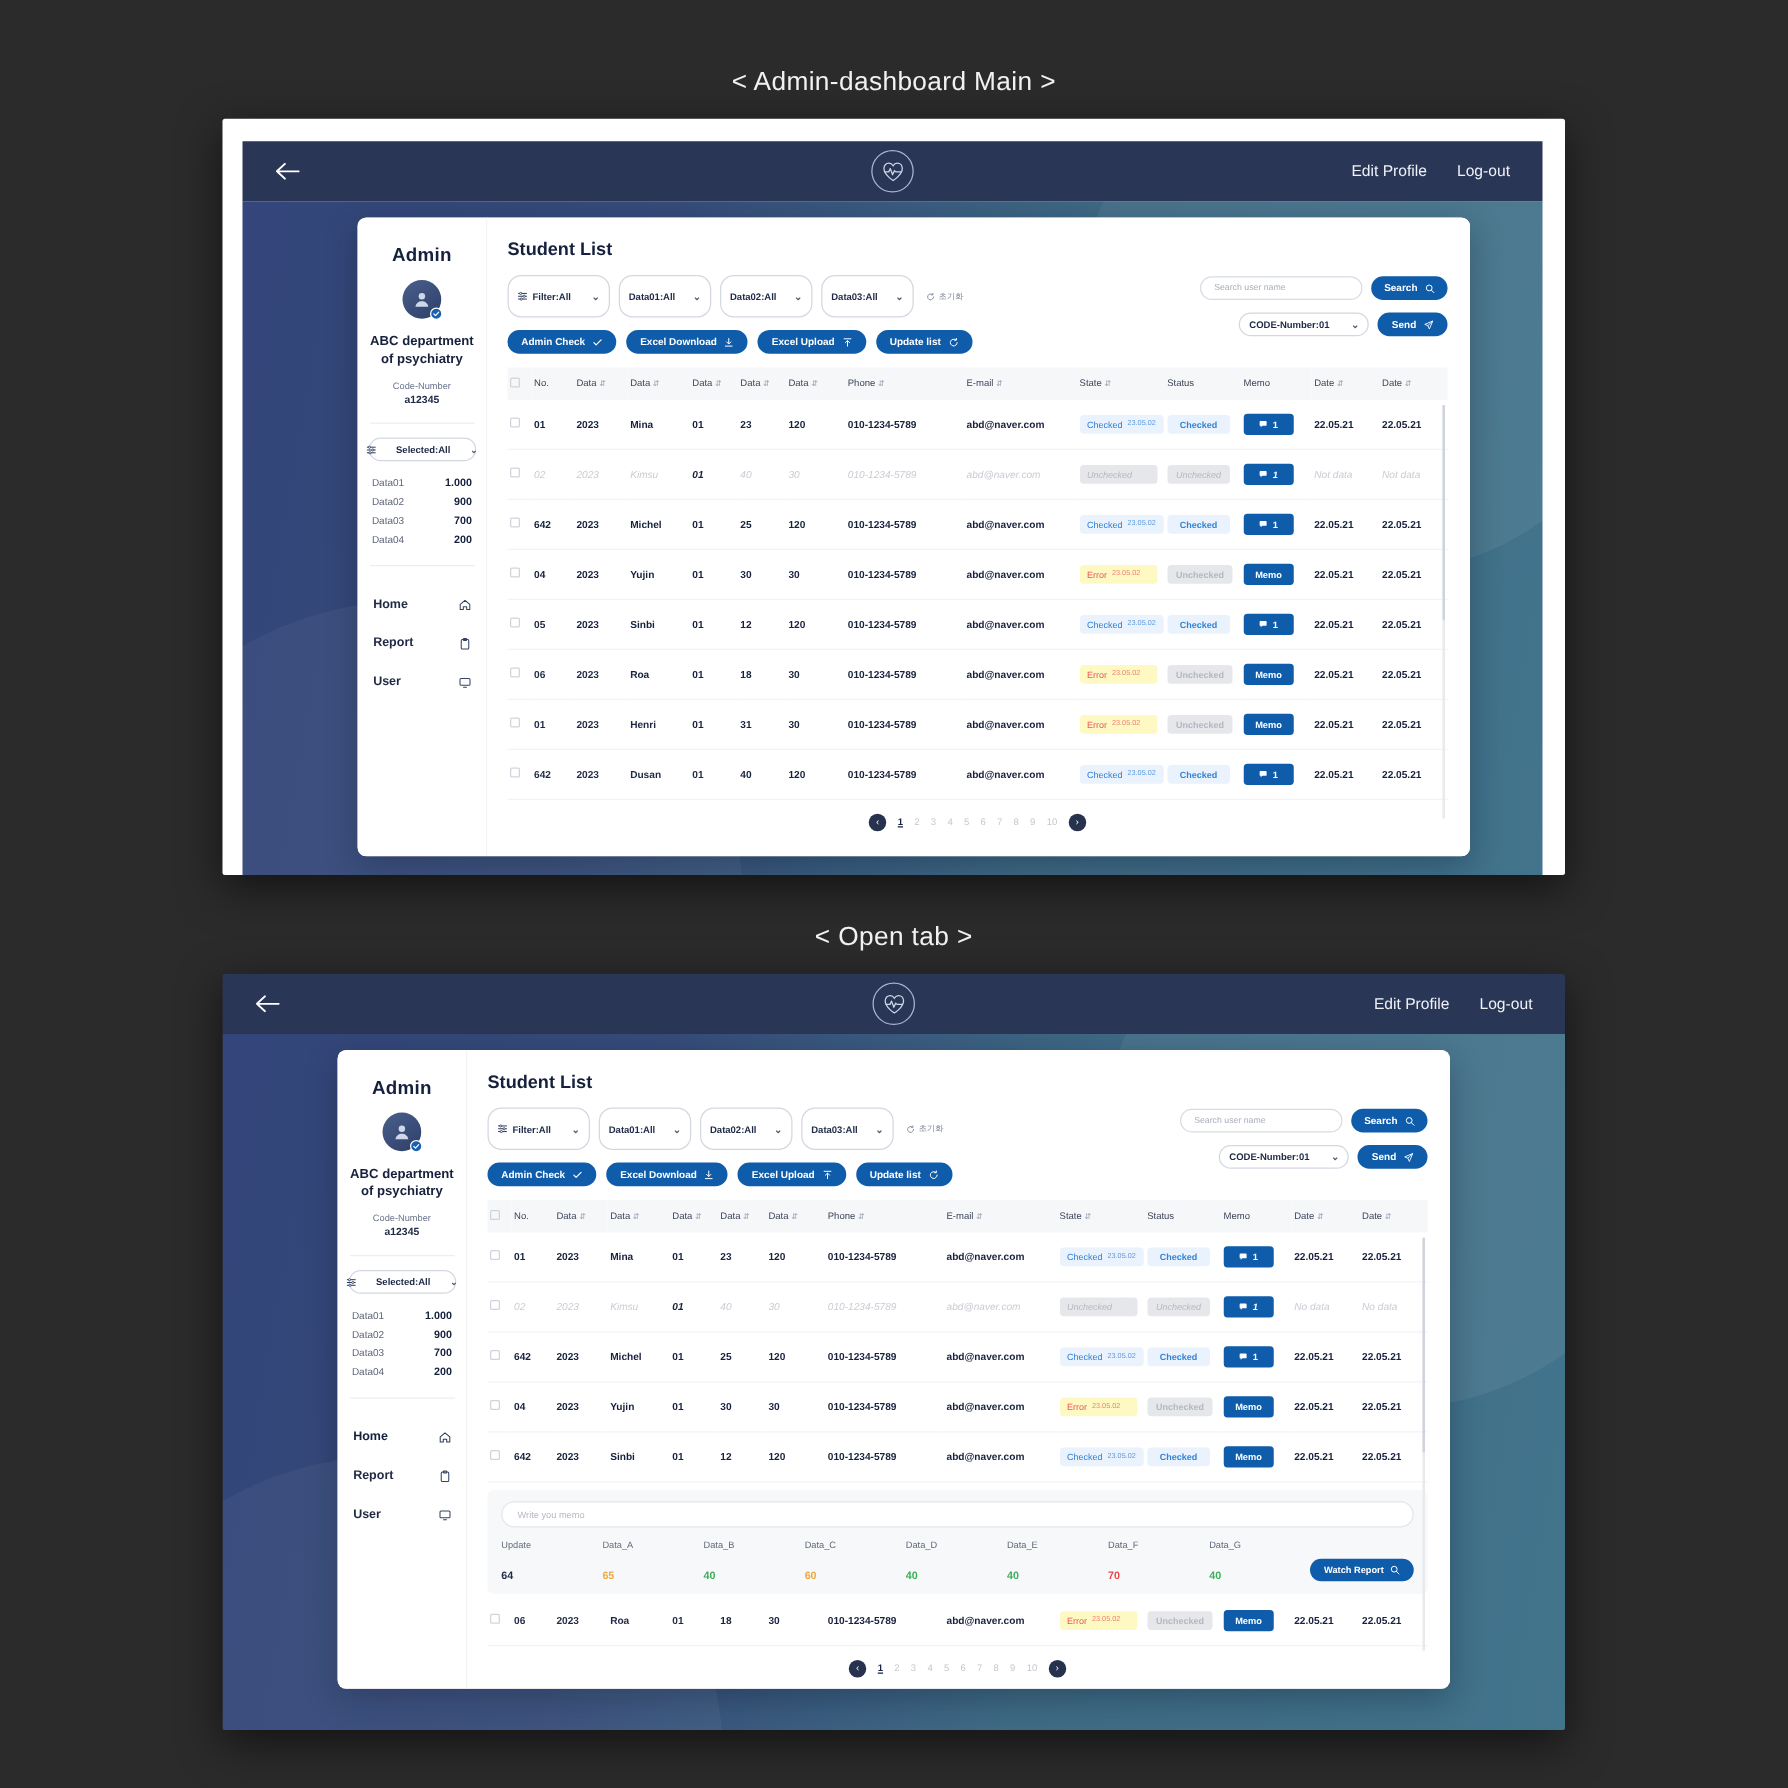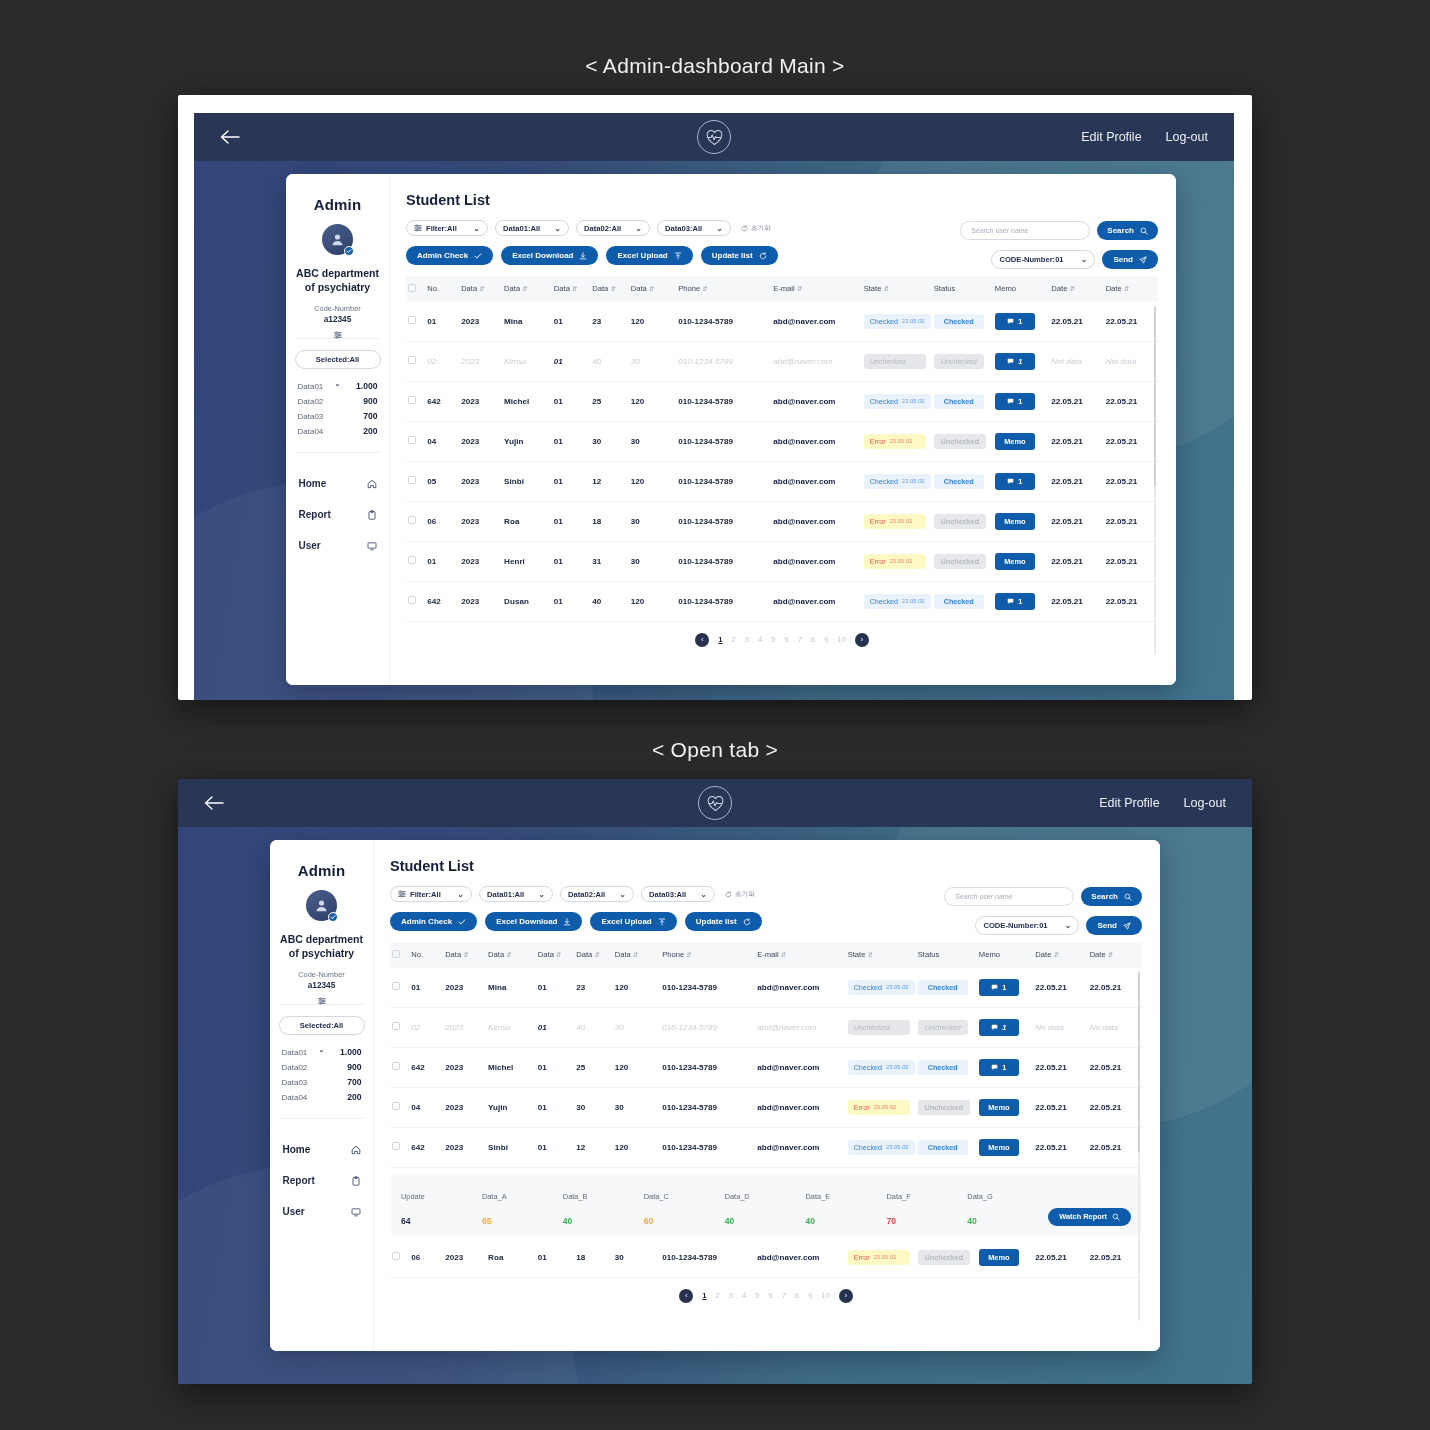--- a/index.html
+++ b/index.html
@@ -105,21 +105,21 @@
     margin-top: 11px; text-align: center;
     font-size: 10.5px; font-weight: 700; color: #16213d;
     line-height: 1.35;
   }
   .code-label { margin-top: 9px; font-size: 7.4px; color: #69728a; line-height:1.5;}
   .code-val { font-size: 8.3px; font-weight: 700; color: #1d2947; }
   .sb-divider { width: 84px; height: 1px; background:#eceef2; margin: 14px 0 11px; }
   .sel-pill {
     width: 86px; height: 19px; border: 1px solid #d3d7e0; border-radius: 11px;
     display: flex; align-items: center; justify-content: center; gap: 16px;
-    font-size: 7.6px; font-weight: 700; color: #1d2947; flex-direction: column;
+    font-size: 7.6px; font-weight: 700; color: #1d2947;
   }
   .data-rows { width: 84px; margin-top: 9px; }
   .data-row {
     display: flex; justify-content: space-between; align-items: baseline;
     padding: 2.5px 2px; font-size: 8px; color: #5d6578;
   }
   .data-row b { font-size: 8.6px; color: #15203c; font-weight: 700; text-align: center; }
   .nav { width: 84px; margin-top: 4px; }
   .nav-item {
     display:flex; align-items:center; justify-content: space-between;
@@ -130,21 +130,21 @@
   
   .main {
     flex: 1; background: #fff; padding: 18px 18px 0 16px;
     position: relative; display: flex; flex-direction: column;
     min-width: 0;
   }
   .page-title { font-size: 14.5px; font-weight: 700; color: #15203c; margin-bottom: 12px; }
 
   .filters { display: flex; align-items: center; gap: 7px; }
   .select {
-    height: 16px; min-width: 74px;
+    height: 34px; min-width: 74px;
     border: 1px solid #d3d7e0; border-radius: 11px;
     display:flex; align-items:center; gap:4px;
     padding: 0 7px; font-size: 7.6px; font-weight: 700; color:#1d2947;
     background:#fff; white-space: nowrap;
   }
   .select .caret { margin-left:auto; color:#4a5570; font-size: 8px; }
   .reset { display:flex; align-items:center; gap:3px; font-size:6.6px; color:#7b8397; margin-left:3px;}
 
   .actions { display:flex; align-items:center; gap: 8px; margin-top: 10px; }
   .btn {
@@ -1018,20 +1018,21 @@
                   <td><span class="tag checked">Checked <span class="ts">23.05.02</span></span></td>
                   <td><span class="st2 checked">Checked</span></td>
                   <td><span class="memo-btn">Memo</span></td>
                   <td>22.05.21</td>
                   <td>22.05.21</td>
                 </tr>
               </tbody>
           </table>
 
           <div class="memo-panel">
+            <div class="memo-input">Write you memo</div>
             <div class="score-row" id="score-row">
                 <div class="score-cell">
                   <div class="k">Update</div>
                   <div class="v" style="color:#16213d">64</div>
                 </div>
                 <div class="score-cell">
                   <div class="k">Data_A</div>
                   <div class="v" style="color:#f0a83c">65</div>
                 </div>
                 <div class="score-cell">

